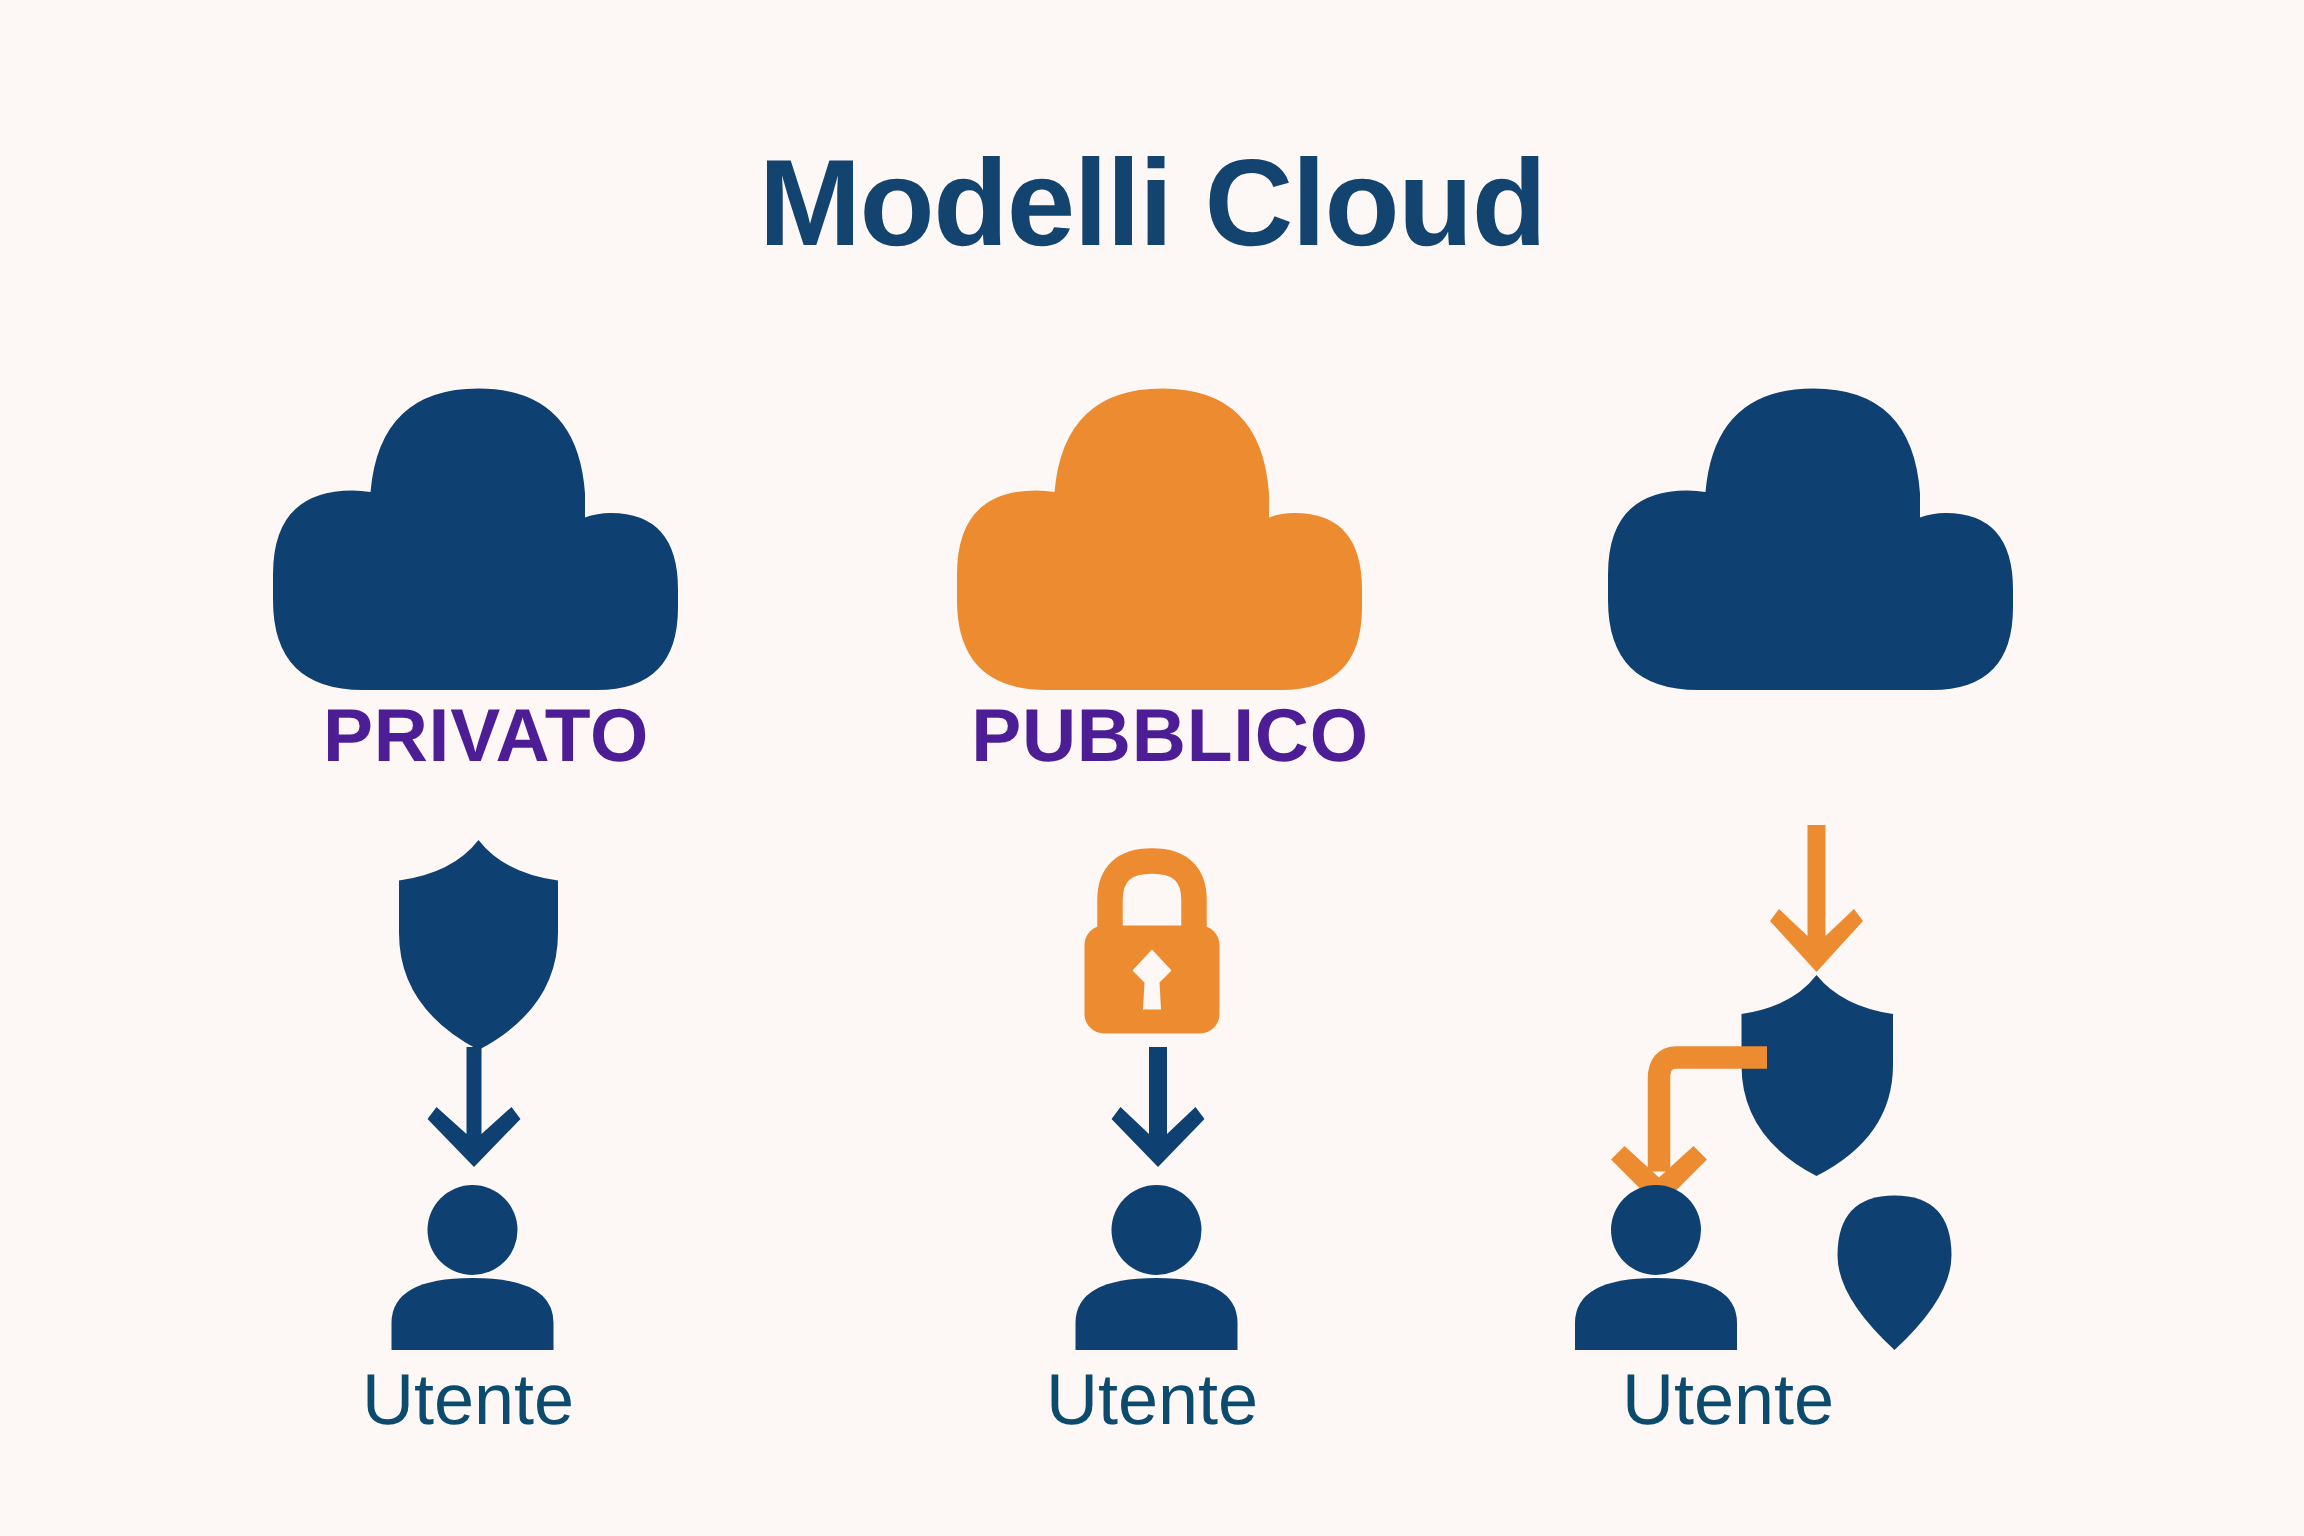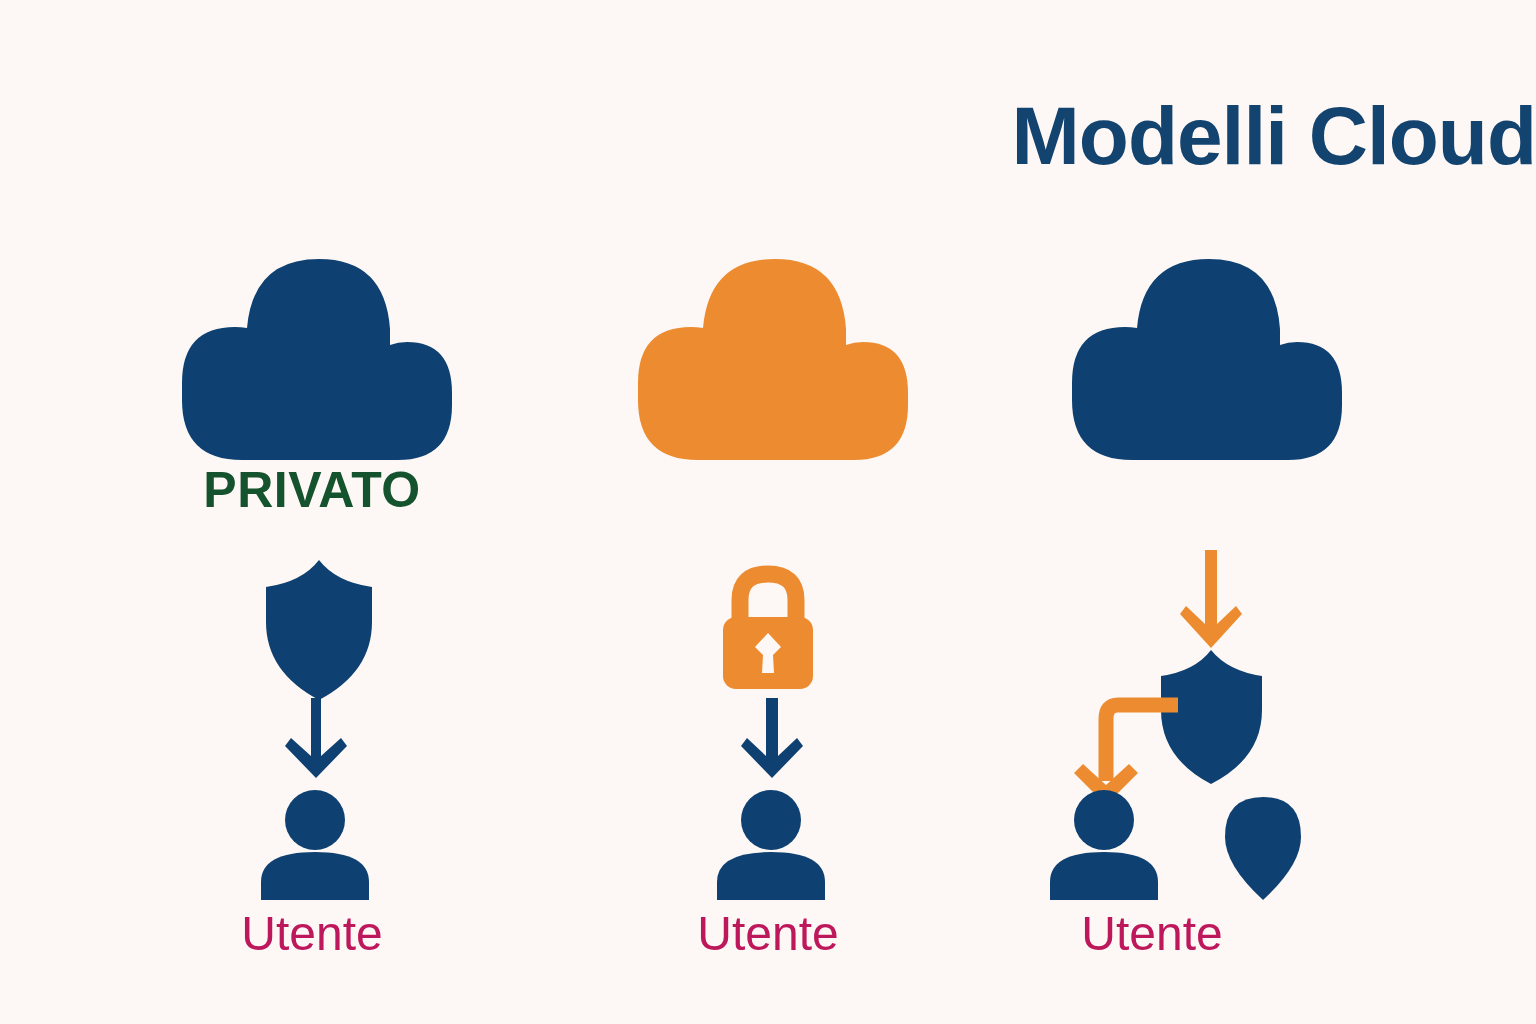--- a/index.html
+++ b/index.html
@@ -16,21 +16,21 @@
     position: relative;
     width: 1536px;
     height: 1024px;
     background: #FDF8F5;
   }
   #title {
     position: absolute;
     left: 0;
     top: 95px;
     width: 1536px;
-    text-align: right;
+    text-align: center;
     font-size: 82px;
     font-weight: bold;
     color: #13436F;
     letter-spacing: -1px;
     line-height: 1;
   }
   .column {
     position: absolute;
     top: 250px;
     width: 340px;
@@ -43,37 +43,37 @@
   .cloud-wrap {
     position: absolute;
     left: 7px;
     top: 5px;
     width: 330px;
     height: 205px;
   }
   .cloud-label {
     position: absolute;
     top: 215px;
-    left: 0;
+    left: 12px;
     width: 340px;
     text-align: center;
     font-size: 50px;
     font-weight: bold;
-    color: #14532d;
+    color: #4c1d95;
     letter-spacing: 0.5px;
     line-height: 1;
   }
   .mid-icon {
     position: absolute;
   }
   .user-label {
     position: absolute;
     font-size: 48px;
     font-weight: normal;
-    color: #be185d;
+    color: #0c4a6e;
     line-height: 1;
     white-space: nowrap;
   }
   svg { display: block; overflow: visible; }
 </style>
 </head>
 <body>
 
 <div id="canvas">
 
@@ -147,20 +147,21 @@
           Q 236,4 241,74
           L 241,90
           Q 249,87 258,87
           Q 303,87 303,138
           L 303,150
           Q 303,205 249,205
           Z"></path>
       </svg>
     </div>
 
+    <div class="cloud-label">PUBBLICO</div>
 
     <div class="mid-icon" style="left:120px; top:315px;">
       <svg width="100" height="125" viewBox="0 0 100 125">
         <path fill="none" stroke="#ED8B30" stroke-width="17" d="M 22,58 L 22,35 Q 22,9 50,9 Q 78,9 78,35 L 78,58"></path>
         <rect x="5" y="52" width="90" height="72" rx="13" fill="#ED8B30"></rect>
         <path fill="#FDF8F5" d="
           M 50,68 L 63,82 L 55,90 L 56,108 L 44,108 L 45,90 L 37,82 Z"></path>
       </svg>
     </div>
 

